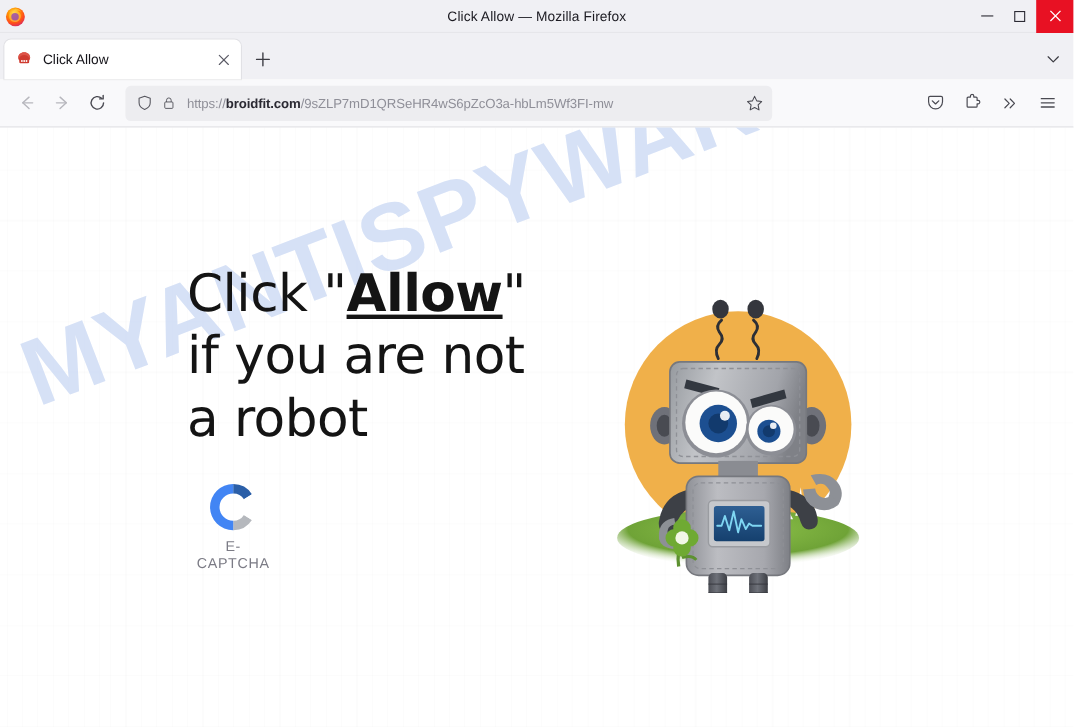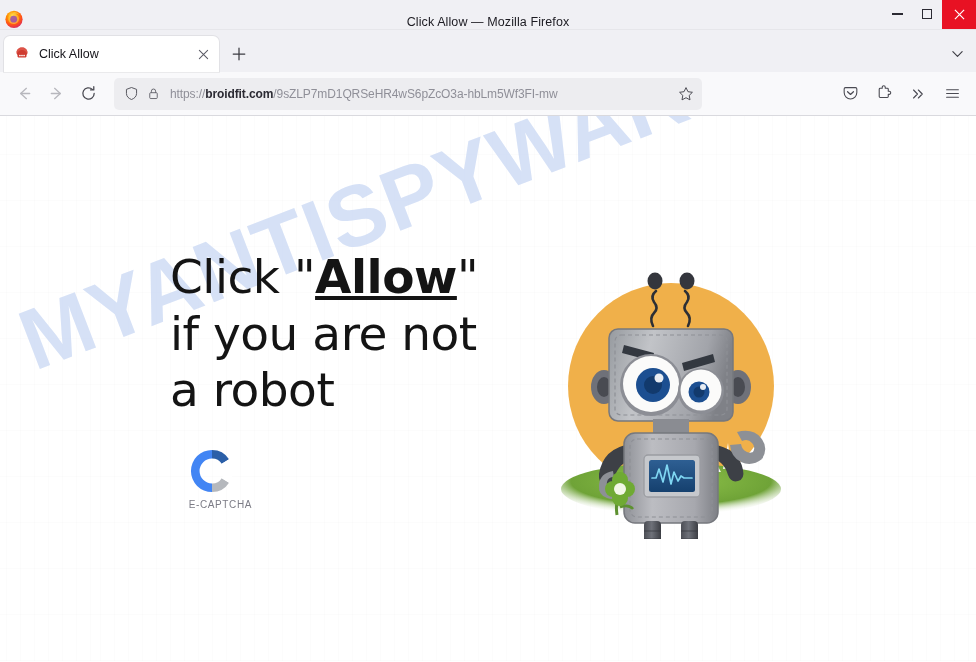--- a/index.html
+++ b/index.html
@@ -8,21 +8,21 @@
     font-family: "Liberation Sans", sans-serif;
     overflow: hidden;
     background: #ffffff;
   }
 
   
   .titlebar {
     height: 30px;
     background: #f0f0f4;
     display: flex;
-    align-items: flex-end;
+    align-items: center;
     position: relative;
     border-bottom: 1px solid #e6e6ea;
   }
   .ff-logo { width: 20px; height: 20px; margin-left: 4px; flex: 0 0 auto; position: relative; }
   .ff-logo svg { display:block; }
   .win-title {
     position: absolute; left: 0; right: 0; text-align: center;
     font-size: 12.5px; color: #1c1b22; pointer-events: none;
     letter-spacing: .1px;
   }
@@ -167,25 +167,24 @@
     color: #141414;
     font-weight: 400;
     font-family: "DejaVu Sans", sans-serif;
     letter-spacing: -.5px;
   }
   .headline b { font-weight: bold; text-decoration: underline; }
   .captcha-badge { margin-top: 30px; width: 80px; text-align: center; margin-left: 2px; }
   .captcha-mark { width: 46px; height: 44px; margin: 0 auto; position: relative; }
   .captcha-label {
     margin-top: 6px;
-    font-size: 10px;
+    font-size: 13px;
     color: #7b7b85;
     letter-spacing: .6px;
     font-family: "Liberation Sans", sans-serif;
-    text-align: right;
   }
   .hero-right { width: 270px; height: 300px; position: relative; z-index: 2; }
   .hero-right svg { display: block; width: 100%; height: 100%; }
 </style>
 </head>
 <body>
 
 <div class="titlebar">
   <div class="ff-logo">
     <svg viewBox="0 0 24 24" width="20" height="20" aria-hidden="true">

